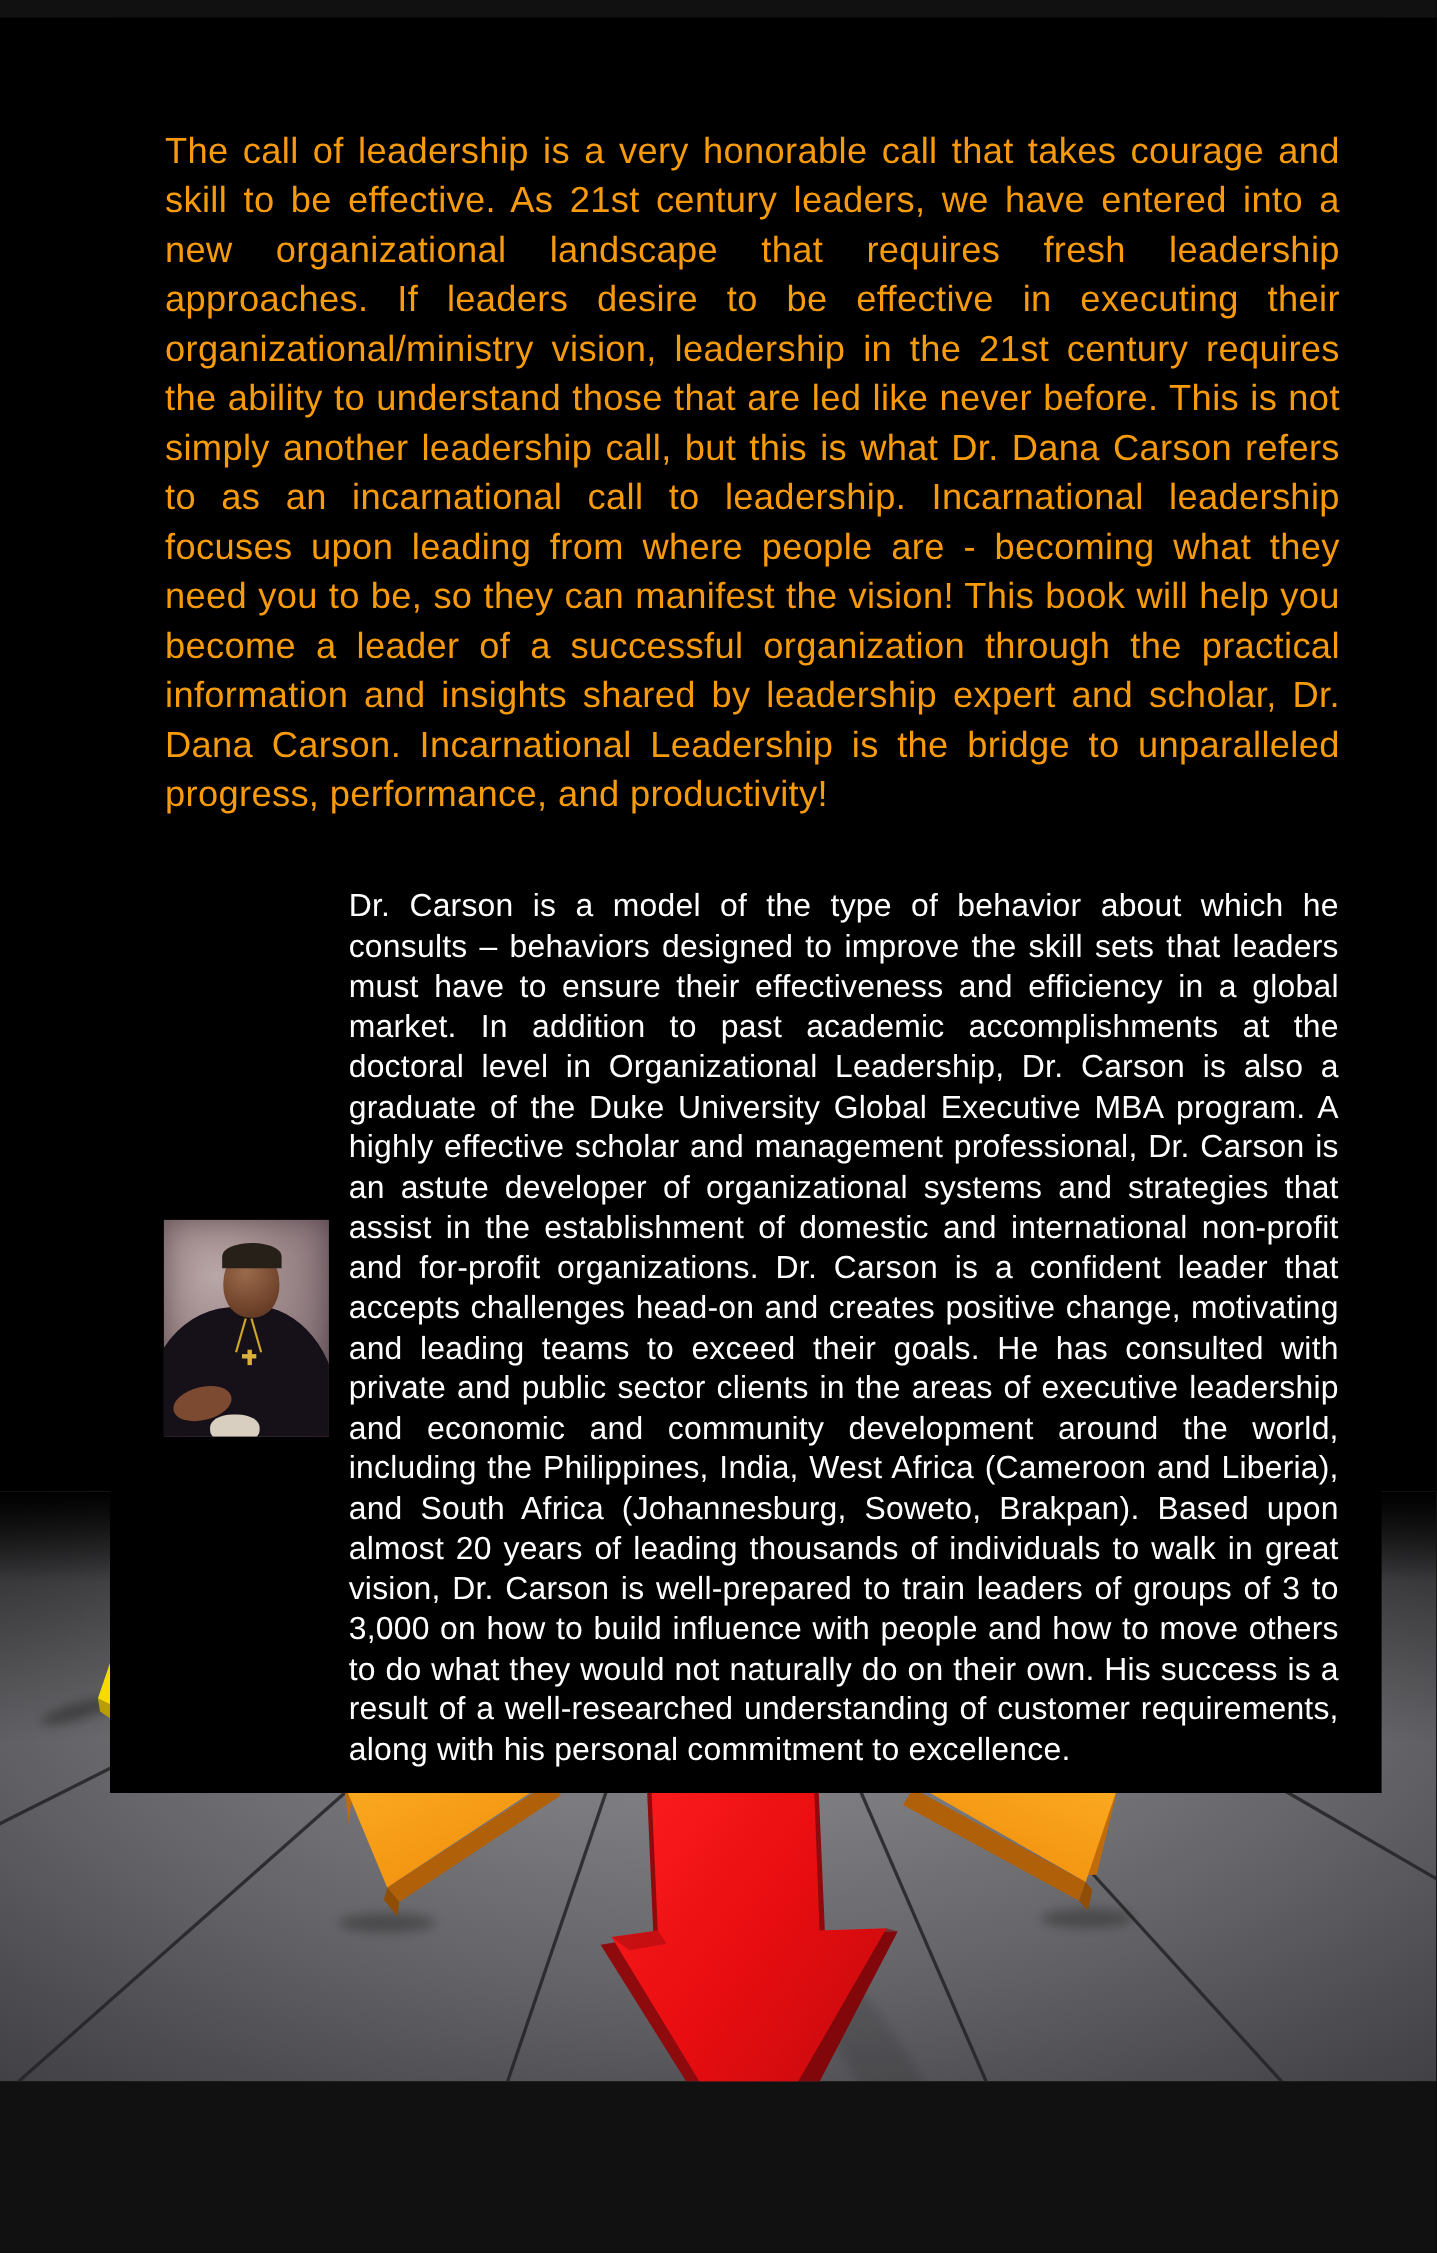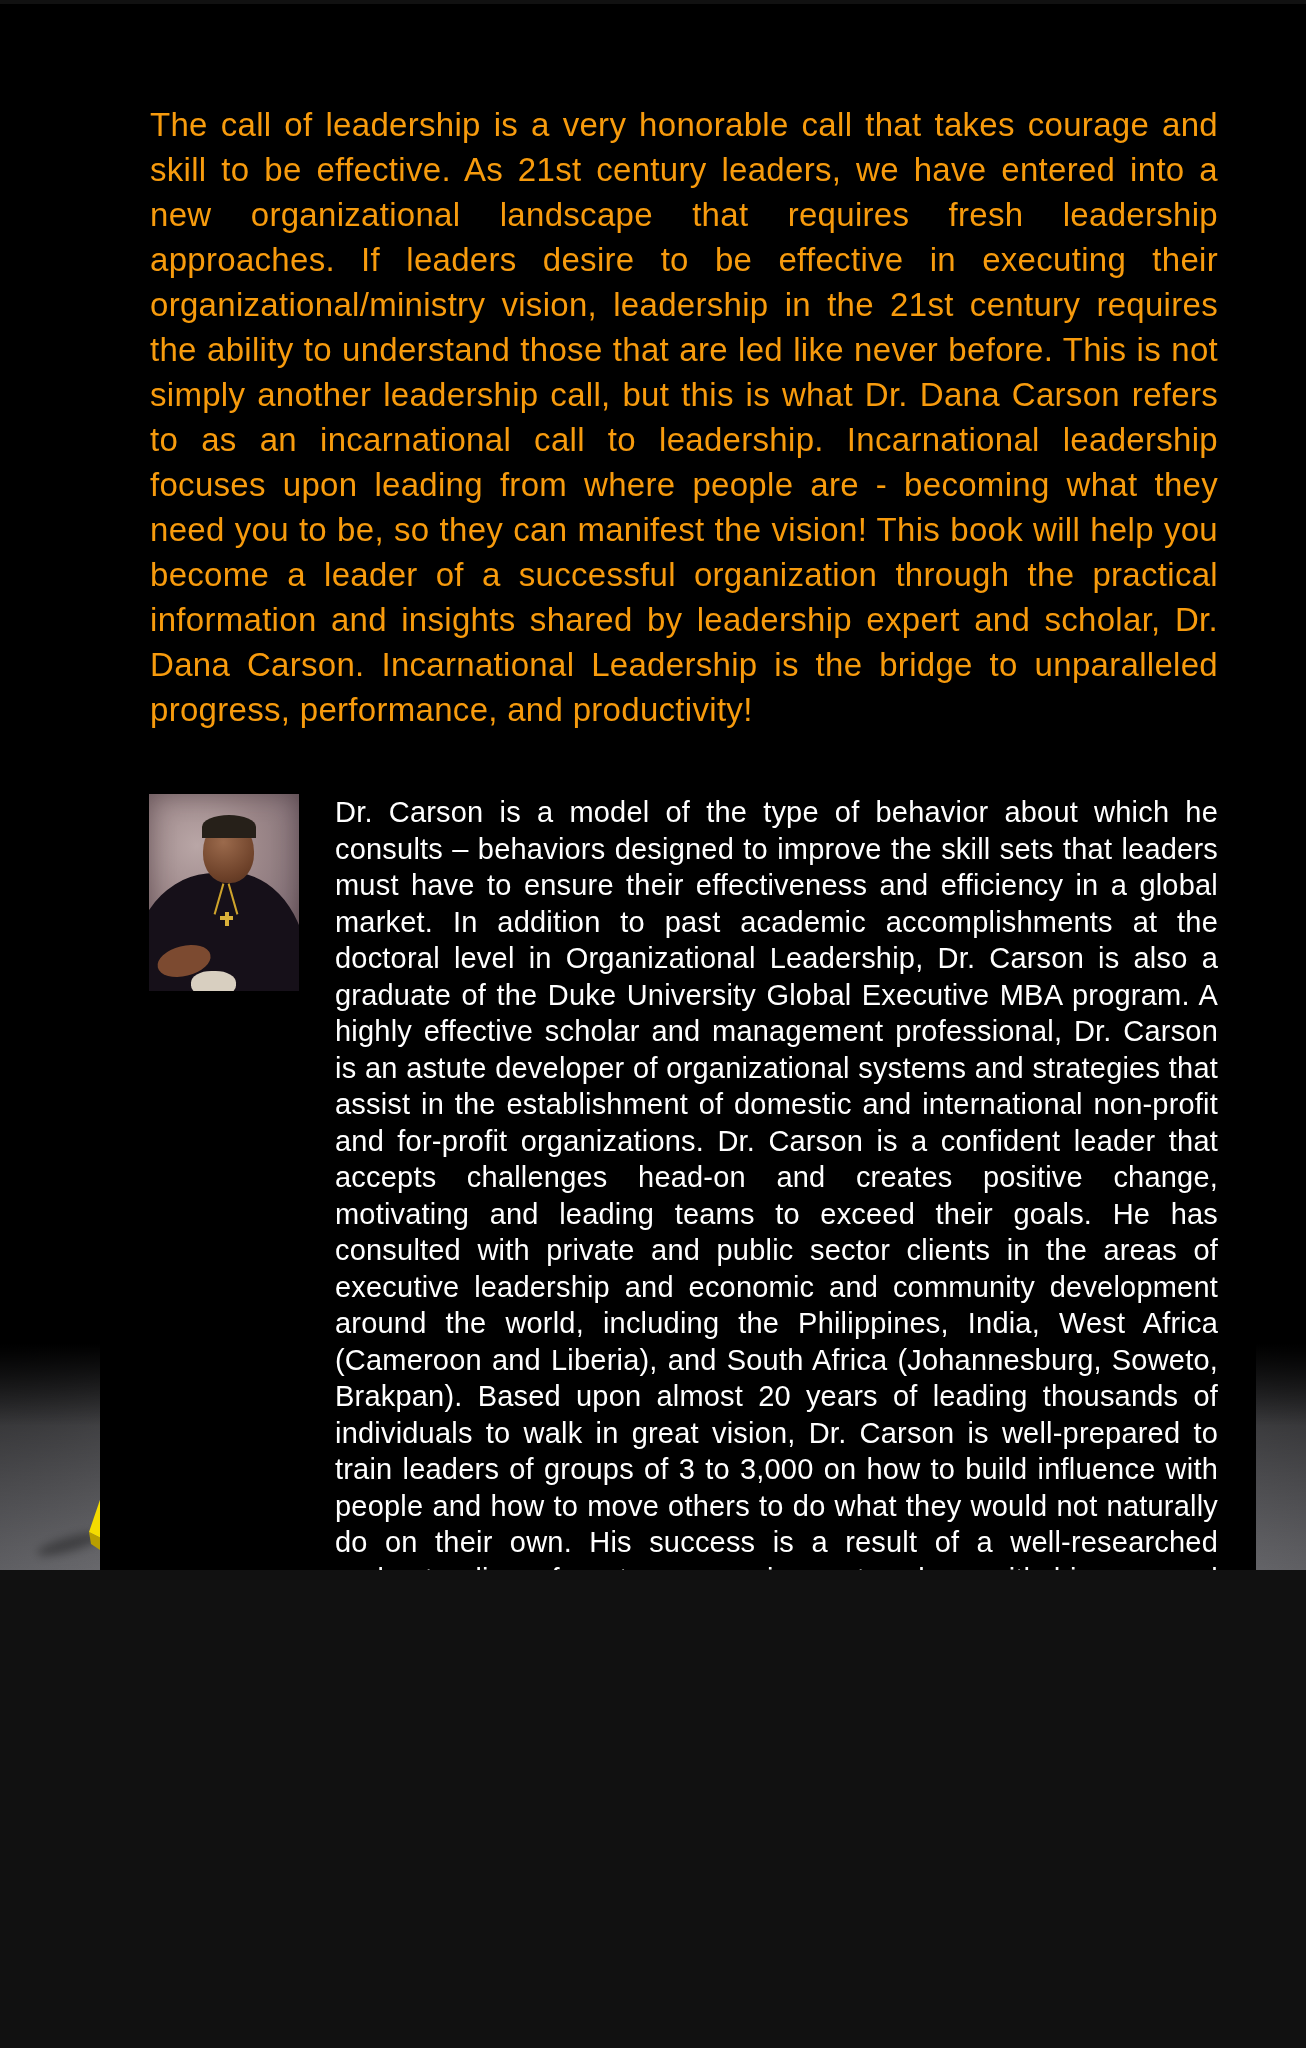--- a/index.html
+++ b/index.html
@@ -12,22 +12,22 @@
     --red-arrow:#e80d10;
     --red-arrow-dark:#8e0a0d;
     --orange-arrow:#f89c15;
     --orange-arrow-dark:#b06008;
     --yellow-arrow:#f5dc00;
     --yellow-arrow-dark:#b89e00;
   }
   *{margin:0;padding:0;box-sizing:border-box;}
   body{background:#111;font-family:"Liberation Sans",sans-serif;}
   .page{
-    position:relative;width:1306px;height:1566px;
-    background:var(--bg-black,#000);overflow:hidden;margin:4px auto;
+    position:relative;width:1306px;height:1876px;
+    background:var(--bg-black,#000);overflow:hidden;margin:16px auto;
   }
   
   .floor{
     position:absolute;left:0;top:1340px;width:1306px;height:708px;
     background:
       linear-gradient(to bottom, rgba(0,0,0,1) 0px, rgba(0,0,0,0) 82px),
       radial-gradient(55% 45% at 0% 0%, rgba(0,0,0,.65), rgba(0,0,0,0) 72%),
       radial-gradient(55% 45% at 100% 0%, rgba(0,0,0,.65), rgba(0,0,0,0) 72%),
       radial-gradient(88% 80% at 50% 20%, #8b8b8f 0%, #7a7a7e 30%, #636367 56%, #4c4c50 78%, #38383c 100%);
   }
@@ -50,21 +50,21 @@
   }
   
   .intro{
     position:absolute;left:150px;top:98px;width:1068px;
     color:var(--orange-text,#F79B0D);
     font-size:33px;line-height:45px;text-align:justify;letter-spacing:.3px;
   }
   
   .bio-row{
     position:absolute;left:149px;top:790px;width:1069px;
-    display:flex;align-items:flex-start;gap:36px;
+    display:flex;align-items:center;gap:18px;
   }
   .photo{
     position:relative;flex:none;width:150px;height:197px;overflow:hidden;
     background:
       radial-gradient(90% 70% at 32% 26%, #b9a6a6 0%, #9c8789 46%, #87747a 78%, #746167 100%);
     box-shadow:inset 0 0 26px rgba(40,25,30,.45);
   }
   .ph-torso{
     position:absolute;left:-14%;bottom:-14%;width:118%;height:74%;
     background:#161019;border-radius:48% 42% 0 0 / 72% 62% 0 0;

